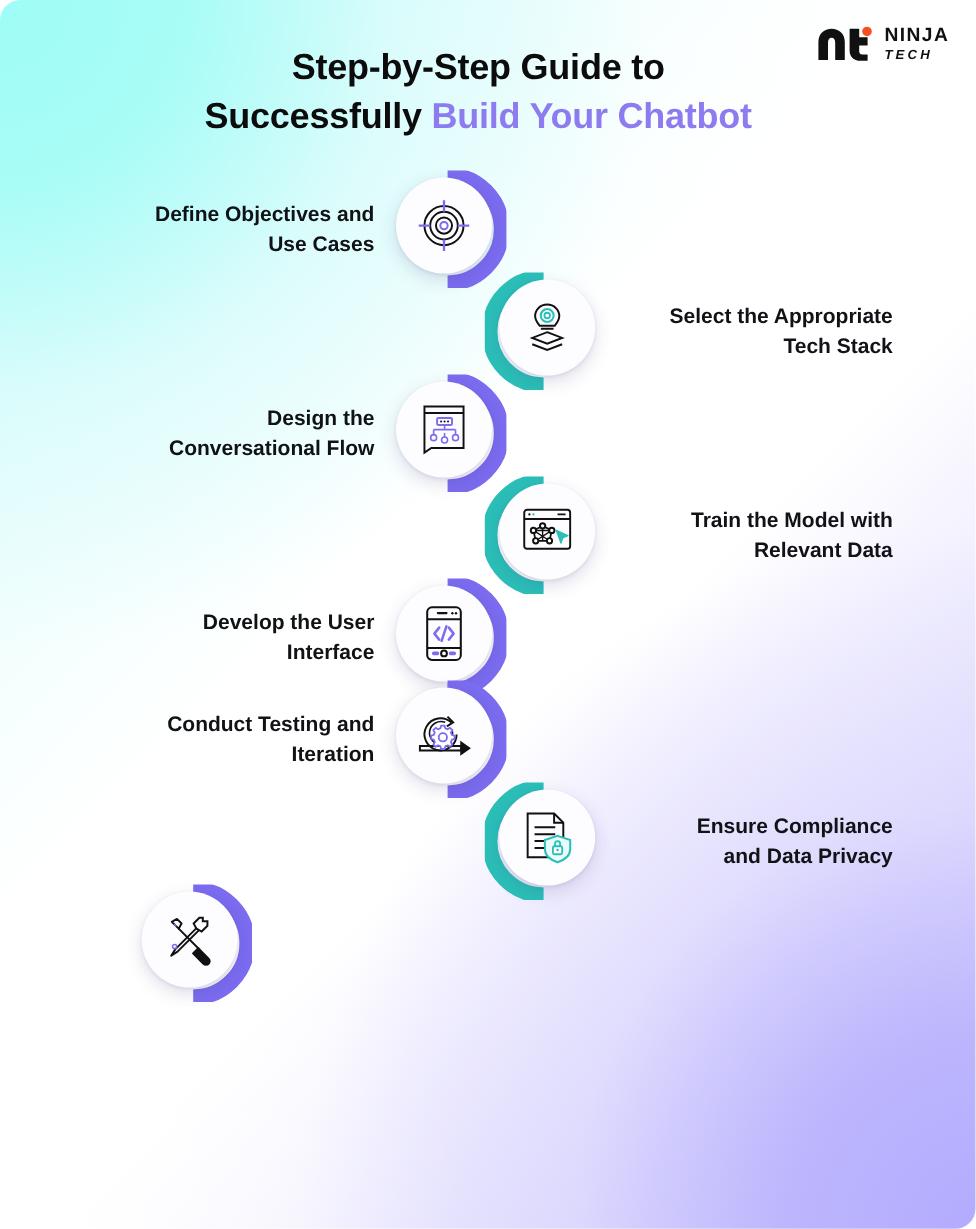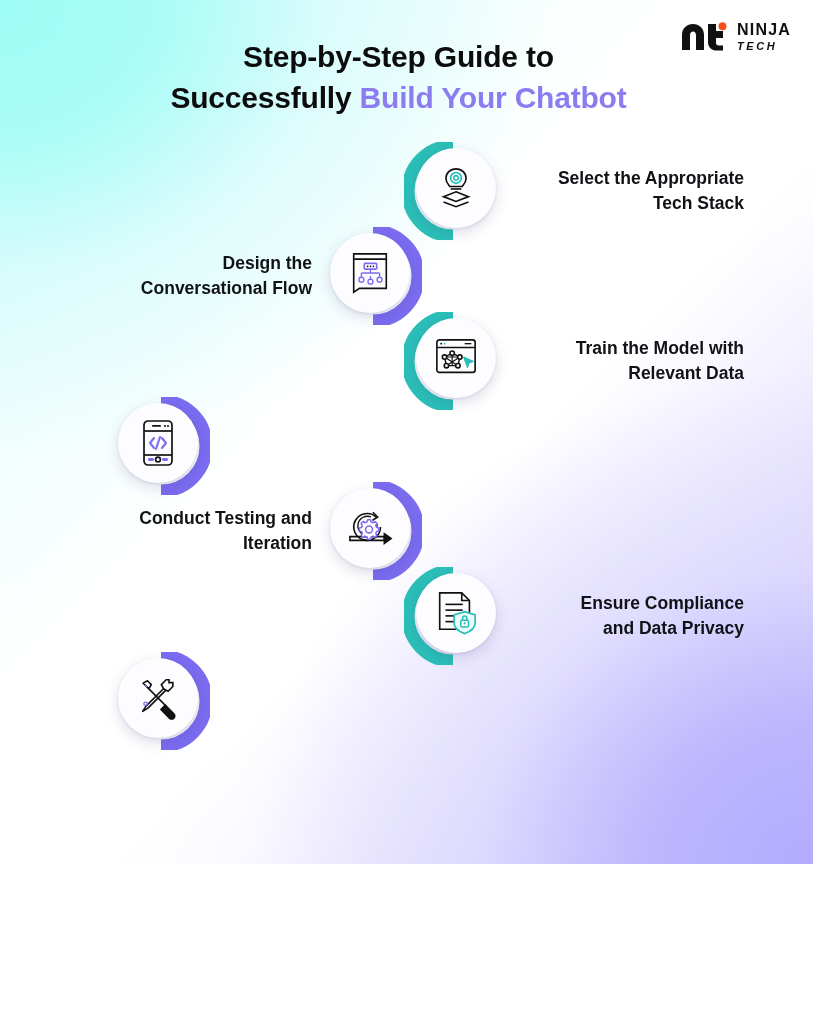--- a/index.html
+++ b/index.html
@@ -5,27 +5,28 @@
   * { margin:0; padding:0; box-sizing:border-box; }
   html,body { width:813px; height:1024px; }
   body {
     font-family: "Liberation Sans", sans-serif;
     position:relative;
     overflow:hidden;
     background:#ffffff;
   }
   #poster {
     position:absolute; inset:0;
-    width:813px; height:864px;
+    width:813px; height:1024px;
     background:
       radial-gradient(120% 95% at 0% 0%,   #9ffcf6 0%, rgba(159,252,246,0.85) 16%, rgba(200,250,250,0.45) 34%, rgba(255,255,255,0) 56%),
       radial-gradient(115% 95% at 100% 100%, #b3acff 0%, rgba(185,178,253,0.88) 17%, rgba(214,209,253,0.5) 36%, rgba(255,255,255,0) 60%),
       radial-gradient(80% 60% at 100% 0%, rgba(255,255,255,0.95) 0%, rgba(255,255,255,0) 60%),
       radial-gradient(80% 60% at 0% 100%, rgba(255,255,255,0.92) 0%, rgba(255,255,255,0) 60%),
       linear-gradient(135deg,#d9fdfb 0%, #ffffff 42%, #ffffff 58%, #cfc9fd 100%);
+    border-radius: 17px;
   }
 
   
   #logo {
     position:absolute; top:22px; right:22px;
     display:flex; align-items:center; gap:7px;
   }
   #logo .mark { position:relative; width:50px; height:30px; }
   #logo .mark svg { display:block; }
   #logo .words { display:flex; flex-direction:column; line-height:1.0; }
@@ -109,20 +110,41 @@
   </div>
 
   <div id="title">
     <span>Step-by-Step Guide to</span><br>
     <span class="l2wrap">
       <span>Successfully </span><span class="accent">Build Your Chatbot</span>
     </span>
   </div>
 
   <div id="steps">
+      <div class="step left">
+        <div class="label">Define Objectives and
+Use Cases</div>
+    <div class="badge">
+      <div class="ring"><svg width="98" height="98" viewBox="0 0 98 98" fill="none">
+            <path d="M49 4 A45 45 0 0 1 49 94" stroke="#7b6cf0" stroke-width="13" stroke-linecap="butt"></path>
+          </svg></div>
+      <div class="disc">
+    <svg width="46" height="46" viewBox="0 0 48 48" fill="none" stroke="#111" stroke-width="1.7">
+      <circle cx="24" cy="24" r="17"></circle>
+              <circle cx="24" cy="24" r="12"></circle>
+              <circle cx="24" cy="24" r="7"></circle>
+      <circle cx="24" cy="24" r="3.2" fill="none" stroke="#7b6cf0"></circle>
+      <line x1="24" y1="2" x2="24" y2="12" stroke="#7b6cf0" stroke-width="2"></line>
+      <line x1="24" y1="36" x2="24" y2="46" stroke="#7b6cf0" stroke-width="2"></line>
+      <line x1="2" y1="24" x2="12" y2="24" stroke="#7b6cf0" stroke-width="2"></line>
+      <line x1="36" y1="24" x2="46" y2="24" stroke="#7b6cf0" stroke-width="2"></line>
+    </svg>
+          </div>
+    </div>
+      </div>
       <div class="step right">
     <div class="badge">
       <div class="ring"><svg width="98" height="98" viewBox="0 0 98 98" fill="none">
             <path d="M49 4 A45 45 0 0 0 49 94" stroke="#2bbfb8" stroke-width="13" stroke-linecap="butt"></path>
           </svg></div>
       <div class="disc">
     <svg width="46" height="46" viewBox="0 0 48 48" fill="none" stroke="#111" stroke-width="1.7">
       <path d="M24 4 C18 4 13.5 8.4 13.5 14 C13.5 18 16 20.4 17.5 22.4 L30.5 22.4 C32 20.4 34.5 18 34.5 14 C34.5 8.4 30 4 24 4 Z"></path>
       <line x1="18.5" y1="25" x2="29.5" y2="25"></line>
       <circle cx="24" cy="13.5" r="5.6" stroke="#2bbfb8" stroke-width="1.8"></circle>
@@ -178,20 +200,22 @@
               <circle cx="14" cy="31" r="2.3" fill="#fff"></circle>
       <circle cx="26" cy="31" r="2.3" fill="#fff"></circle>
       <path d="M32 22 L42 26.5 L37.5 28.5 L36 33 Z" fill="#2bbfb8" stroke="#2bbfb8" stroke-width="1.2" stroke-linejoin="round"></path>
     </svg>
           </div>
     </div>
         <div class="label">Train the Model with
 Relevant Data</div>
       </div>
       <div class="step left">
+        <div class="label">Develop the User
+Interface</div>
     <div class="badge">
       <div class="ring"><svg width="98" height="98" viewBox="0 0 98 98" fill="none">
             <path d="M49 4 A45 45 0 0 1 49 94" stroke="#7b6cf0" stroke-width="13" stroke-linecap="butt"></path>
           </svg></div>
       <div class="disc">
     <svg width="38" height="48" viewBox="0 0 38 48" fill="none" stroke="#111" stroke-width="1.7">
       <rect x="5" y="2" width="28" height="44" rx="4"></rect>
       <line x1="5" y1="12" x2="33" y2="12"></line>
       <line x1="5" y1="36" x2="33" y2="36"></line>
       <rect x="13" y="6" width="9" height="1.8" rx="0.9" fill="#111" stroke="none"></rect>

